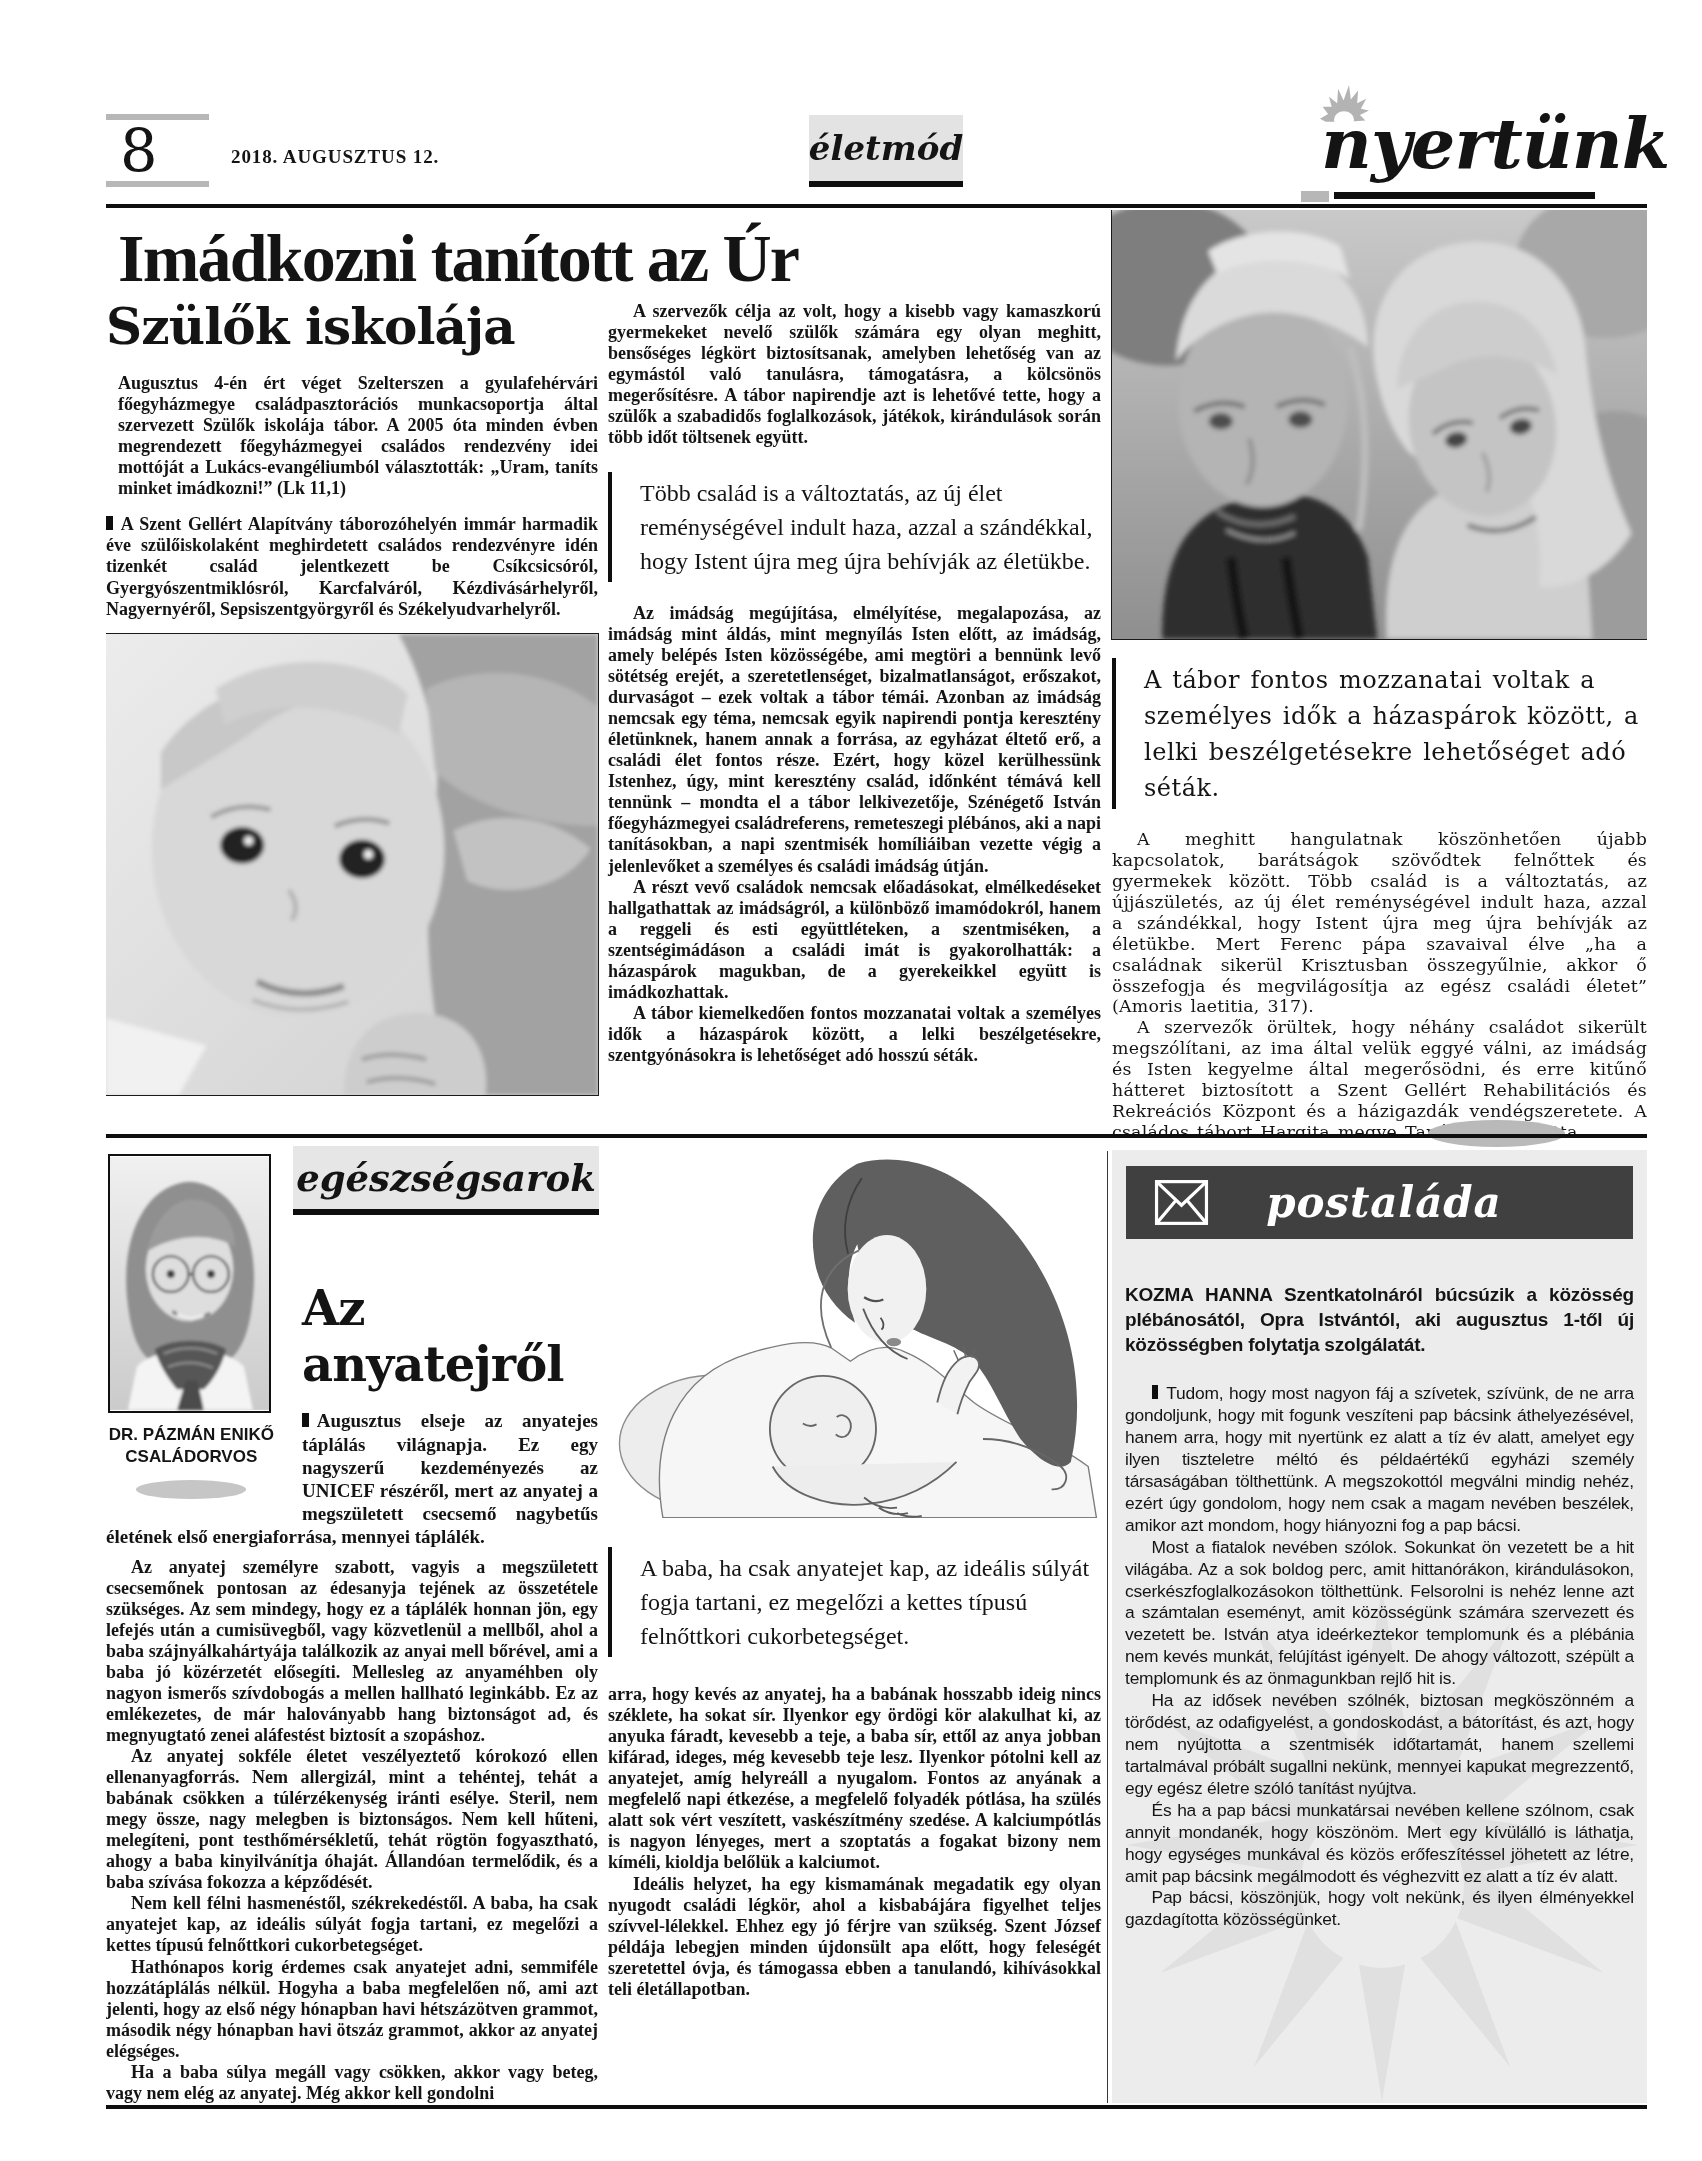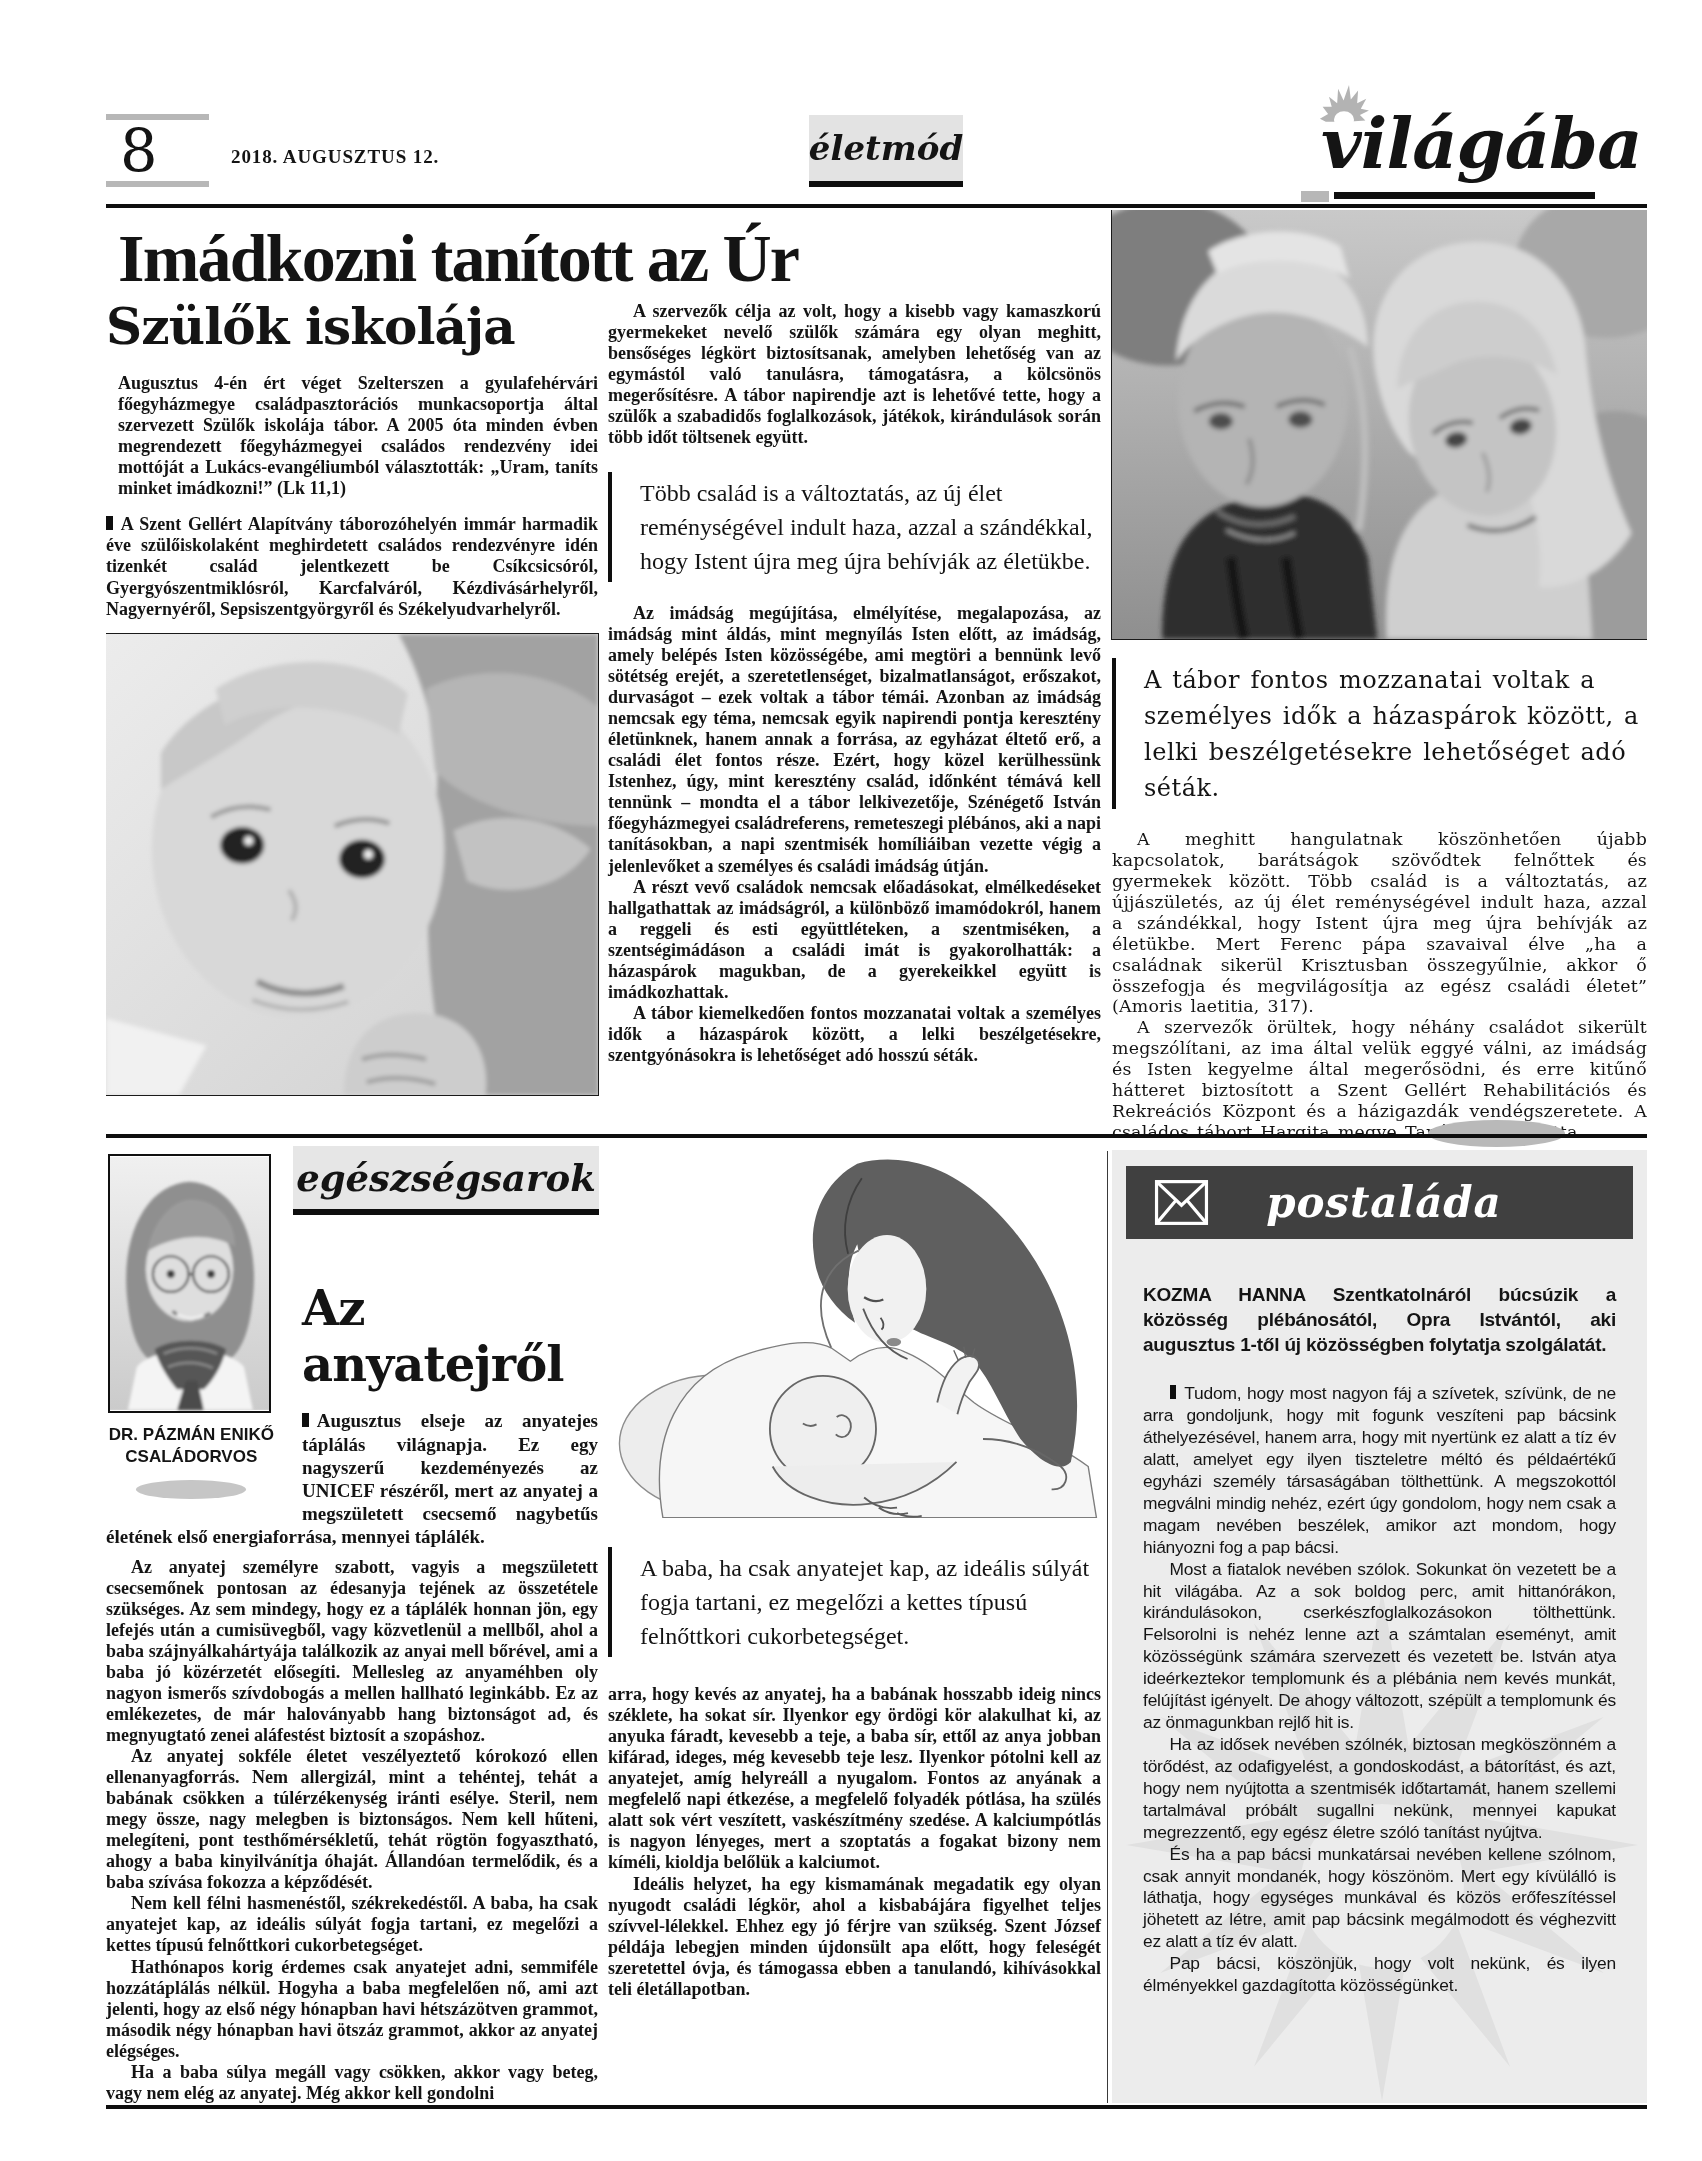--- a/index.html
+++ b/index.html
@@ -69,21 +69,21 @@
   <div class="abs" id="lifestyle-box" style="left:809px;top:115px;width:154px;height:72px;">
     <span>életmód</span>
   </div>
 
   <svg class="abs" style="left:1319px;top:83px;" width="50" height="39" viewBox="0 0 110 85">
     <g fill="#b3b3b3">
       <polygon points="55,85 15,85 2,78 20,68 8,52 28,52 22,30 40,44 42,12 54,38 66,4 70,36 86,16 84,44 104,34 92,56 110,60 90,70 102,82 62,85"></polygon>
       <ellipse cx="55" cy="80" rx="22" ry="18" fill="#ffffff"></ellipse>
     </g>
   </svg>
-  <div class="abs" id="masthead-text" style="left:1321px;top:109px;">világába</div>
+  <div class="abs" id="masthead-text" style="left:1321px;top:109px;">nyertünk</div>
   <div class="abs graybar" style="left:1301px;top:191px;width:28px;height:11px;"></div>
   <div class="abs rule" style="left:1334px;top:192px;width:261px;height:6.9px;"></div>
 </div>
 
 <div class="abs rule" style="left:106px;top:204px;width:1541px;height:4.1px;"></div>
 
 <div class="abs" style="left:106px;top:210px;width:1541px;height:924px;overflow:hidden;">
 
   <h1 class="abs headline" style="left:12px;top:13px;width:988px;font-family:Liberation Serif, serif;">Imádkozni tanított az Úr</h1>
 
@@ -280,21 +280,21 @@
     </svg>
 
     <div id="mailbox-bar" style="margin:16.5px 13.7px 0 13.7px;position:relative;">
       <svg width="59" height="55" viewBox="0 0 130 120" style="margin-left:26.5px;">
         <rect x="10" y="14" width="110" height="92" fill="none" stroke="#ffffff" stroke-width="7"></rect>
         <path d="M10,14 L65,66 L120,14 M10,106 L52,56 M120,106 L78,56" fill="none" stroke="#ffffff" stroke-width="7"></path>
       </svg>
       <span class="mb-title" style="margin-left:55px;">postaláda</span>
     </div>
 
-    <div class="sans-body" style="position:relative;padding:0 31px;margin-top:44px;">
+    <div class="sans-body" style="position:relative;padding:0 13px;margin-top:44px;">
       <p id="mailbox-intro" style="margin:44px 0 26px 0;"><span>KOZMA HANNA Szentkatolnáról búcsúzik a közösség plébánosától, Opra Istvántól, aki augusztus 1-től új közösségben folytatja szolgálatát.</span></p>
       <p><span class="lead-mark"></span><span>Tudom, hogy most nagyon fáj a szívetek, szívünk, de ne arra gondoljunk, hogy mit fogunk veszíteni pap bácsink áthelyezésével, hanem arra, hogy mit nyertünk ez alatt a tíz év alatt, amelyet egy ilyen tiszteletre méltó és példaértékű egyházi személy társaságában tölthettünk. A megszokottól megválni mindig nehéz, ezért úgy gondolom, hogy nem csak a magam nevében beszélek, amikor azt mondom, hogy hiányozni fog a pap bácsi.</span></p>
       <p><span>Most a fiatalok nevében szólok. Sokunkat ön vezetett be a hit világába. Az a sok boldog perc, amit hittanórákon, kirándulásokon, cserkészfoglalkozásokon tölthettünk. Felsorolni is nehéz lenne azt a számtalan eseményt, amit közösségünk számára szervezett és vezetett be. István atya ideérkeztekor templomunk és a plébánia nem kevés munkát, felújítást igényelt. De ahogy változott, szépült a templomunk és az önmagunkban rejlő hit is.</span></p>
       <p><span>Ha az idősek nevében szólnék, biztosan megköszönném a törődést, az odafigyelést, a gondoskodást, a bátorítást, és azt, hogy nem nyújtotta a szentmisék időtartamát, hanem szellemi tartalmával próbált sugallni nekünk, mennyei kapukat megrezzentő, egy egész életre szóló tanítást nyújtva.</span></p>
       <p><span>És ha a pap bácsi munkatársai nevében kellene szólnom, csak annyit mondanék, hogy köszönöm. Mert egy kívülálló is láthatja, hogy egységes munkával és közös erőfeszítéssel jöhetett az létre, amit pap bácsink megálmodott és véghezvitt ez alatt a tíz év alatt.</span></p>
       <p><span>Pap bácsi, köszönjük, hogy volt nekünk, és ilyen élményekkel gazdagította közösségünket.</span></p>
     </div>
   </div>
 </div>
 

